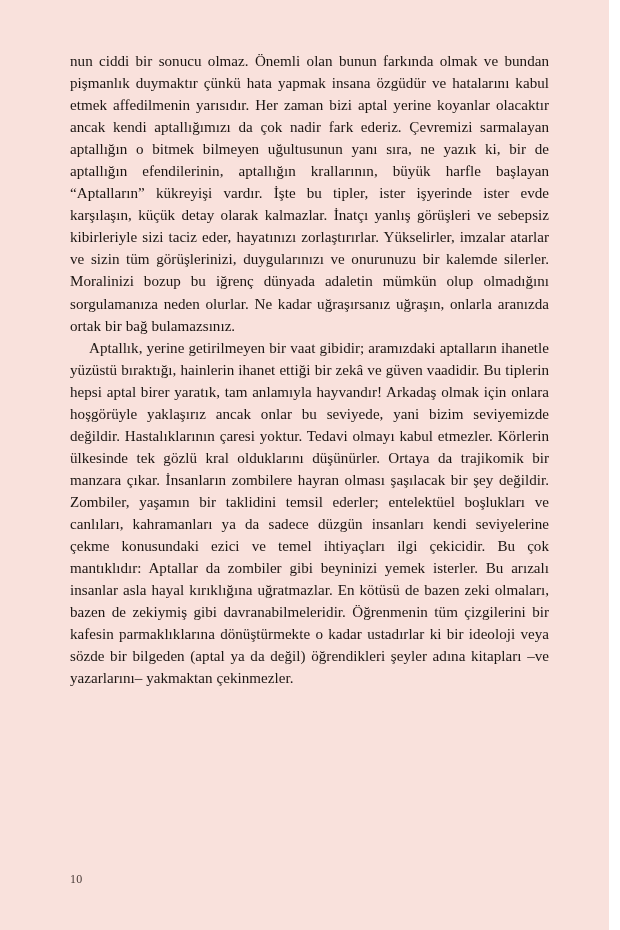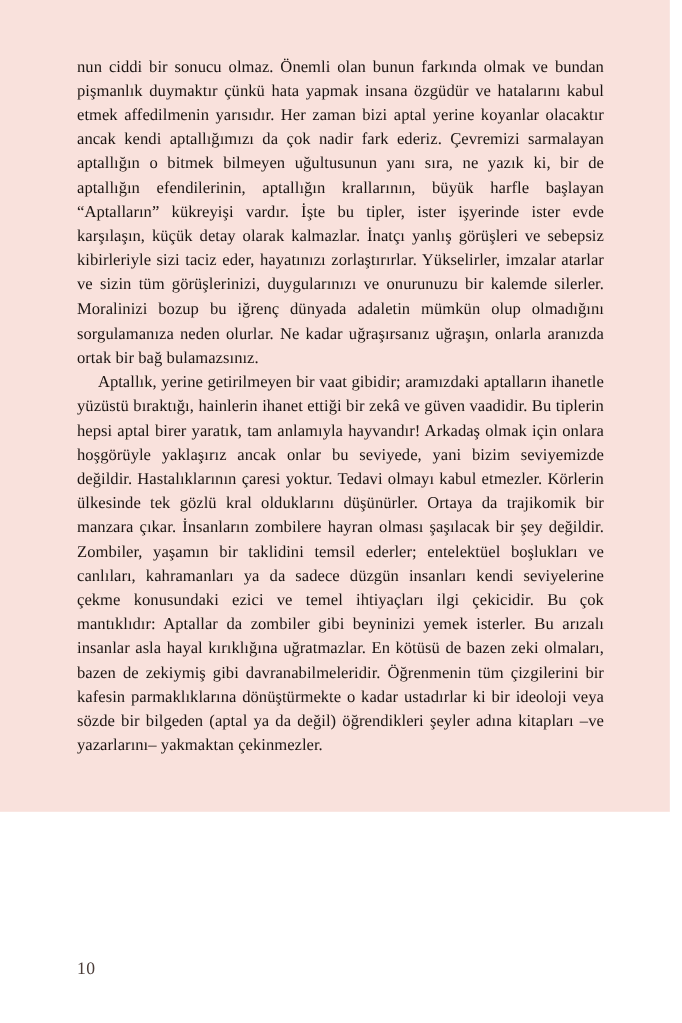--- a/index.html
+++ b/index.html
@@ -11,21 +11,21 @@
     height: 930px;
     background: #ffffff;
     font-family: "Liberation Serif", "DejaVu Serif", serif;
     overflow: hidden;
   }
   .page {
     position: absolute;
     left: 0;
     top: 0;
     width: 609px;
-    height: 738px;
+    height: 930px;
     background: #f9e1dc;
     box-sizing: border-box;
   }
   .text-column {
     position: absolute;
     left: 70px;
     top: 50px;
     width: 479px;
   }
   .para {
@@ -39,21 +39,21 @@
     letter-spacing: 0.02px;
     word-spacing: 0.1px;
   }
   .para + .para {
     text-indent: 19px;
   }
   .folio {
     position: absolute;
     left: 70px;
     top: 872px;
-    font-size: 16px;
+    font-size: 12px;
     color: #4a3c38;
     letter-spacing: 0.3px;
   }
   .right-edge {
     position: absolute;
     left: 609px;
     top: 0;
     width: 11px;
     height: 930px;
     background: #ffffff;

